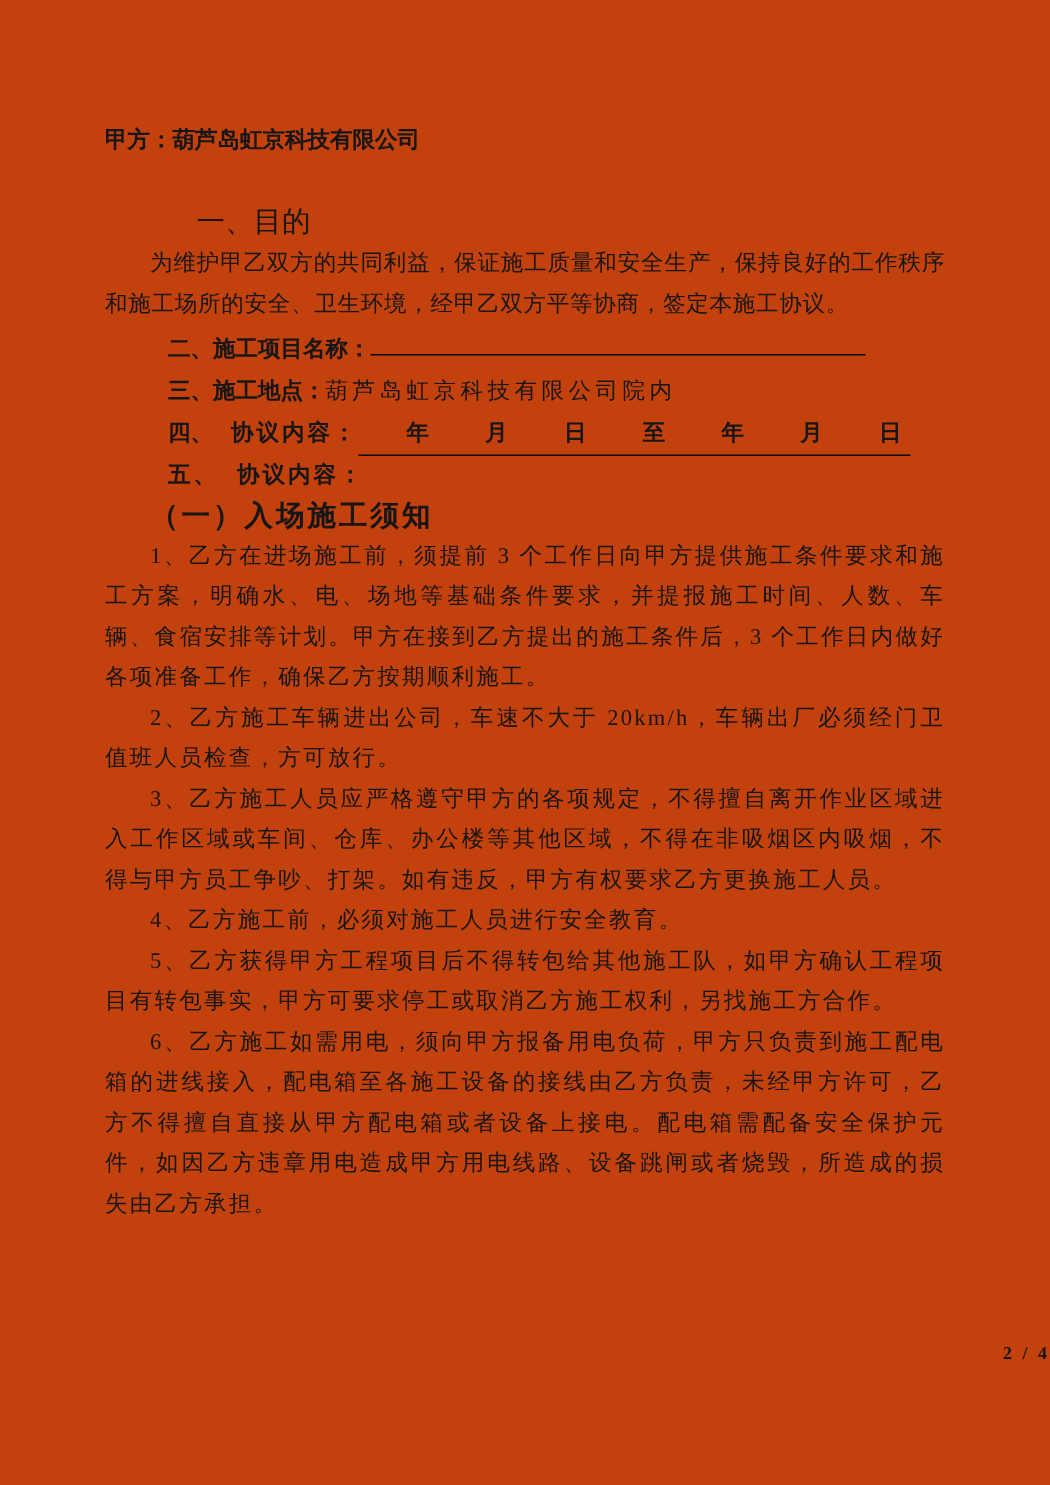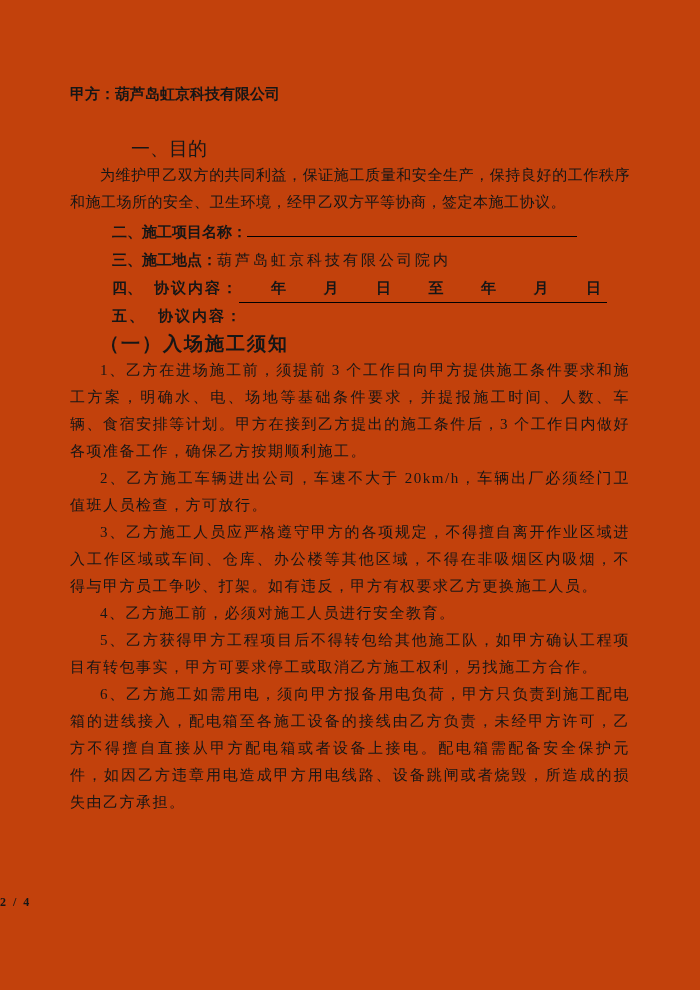--- a/index.html
+++ b/index.html
@@ -108,21 +108,21 @@
     text-align:justify;
     text-indent:2em;
     letter-spacing:1.5px;
   }
 
   .footer {
     position:absolute;
     left:0;
     right:0;
     top:895px;
-    text-align:left;
+    text-align:right;
     font-family:"Liberation Serif", serif;
     font-weight:bold;
     font-size:12px;
     letter-spacing:2px;
   }
 </style>
 </head>
 <body>
 
 <div class="page">

